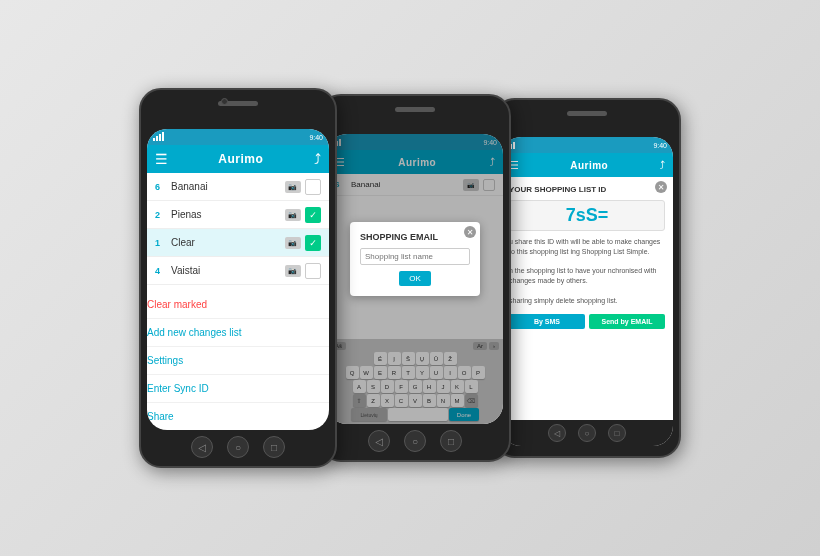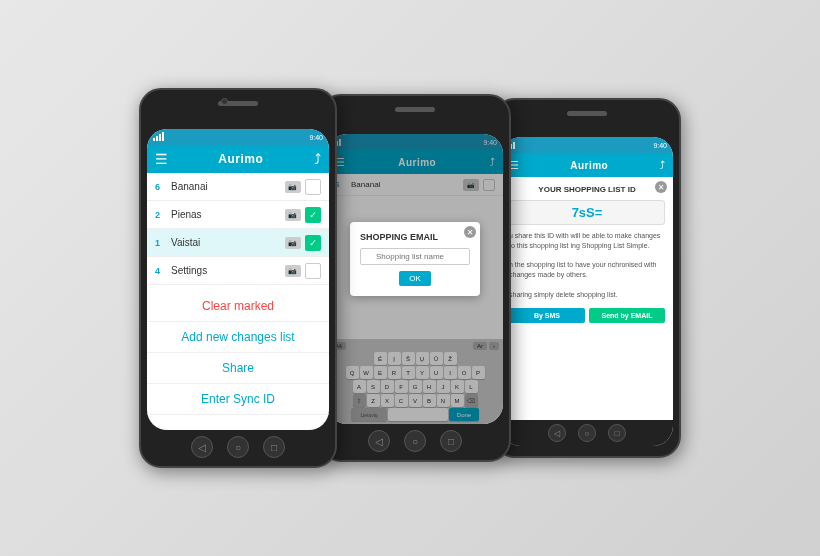--- a/index.html
+++ b/index.html
@@ -227,22 +227,21 @@
       color: transparent;
     }
 
     
     .menu-area {
       padding: 6px 0;
     }
 
     .menu-item {
       padding: 8px 0;
-      text-align: center;
-      font-size: 12px;
+      font-size: 10px;
       color: #00aacc;
       border-bottom: 1px solid #f0f0f0;
     }
 
     .menu-item.red {
       color: #ff4444;
     }
 
     
     .dialog-overlay {
@@ -268,21 +267,21 @@
       font-size: 9px;
       font-weight: bold;
       color: #333;
       margin-bottom: 6px;
     }
 
     .dialog-input {
       width: 100%;
       border: 1px solid #ccc;
       border-radius: 2px;
-      padding: 3px 15px;
+      padding: 3px 4px;
       font-size: 8px;
       color: #999;
       margin-bottom: 6px;
     }
 
     .dialog-btn {
       background: #00aacc;
       color: white;
       border: none;
       border-radius: 2px;
@@ -370,34 +369,34 @@
     
     .sync-screen {
       padding: 8px;
     }
 
     .sync-title {
       font-size: 8px;
       font-weight: bold;
       color: #333;
       margin-bottom: 6px;
-      text-align: center;
+      text-align: left;
     }
 
     .sync-id-box {
       background: #f5f5f5;
       border: 1px solid #ddd;
       border-radius: 3px;
       padding: 4px;
       text-align: center;
       margin-bottom: 6px;
     }
 
     .sync-id-value {
-      font-size: 13px;
+      font-size: 18px;
       font-weight: bold;
       color: #00aacc;
     }
 
     .sync-desc {
       font-size: 7px;
       color: #555;
       line-height: 1.4;
       margin-bottom: 8px;
     }
@@ -484,37 +483,38 @@
             <div class="item-check unchecked">✓</div>
           </div>
           <div class="list-item">
             <span class="item-num">2</span>
             <span class="item-name">Pienas</span>
             <div class="item-cam">📷</div>
             <div class="item-check checked">✓</div>
           </div>
           <div class="list-item highlighted">
             <span class="item-num">1</span>
-            <span class="item-name">Vaistai</span>
+            <span class="item-name">Clear</span>
             <div class="item-cam">📷</div>
             <div class="item-check checked">✓</div>
           </div>
           <div class="list-item">
             <span class="item-num">4</span>
-            <span class="item-name">Settings</span>
+            <span class="item-name">Vaistai</span>
             <div class="item-cam">📷</div>
             <div class="item-check unchecked"></div>
           </div>
         </div>
 
         <div class="menu-area">
           <div class="menu-item red">Clear marked</div>
           <div class="menu-item">Add new changes list</div>
+          <div class="menu-item">Settings</div>
+          <div class="menu-item">Enter Sync ID</div>
           <div class="menu-item">Share</div>
-          <div class="menu-item">Enter Sync ID</div>
         </div>
       </div>
     </div>
     <div class="phone-bottom">
       <div class="nav-btn">◁</div>
       <div class="nav-btn">○</div>
       <div class="nav-btn">□</div>
     </div>
   </div>
 

